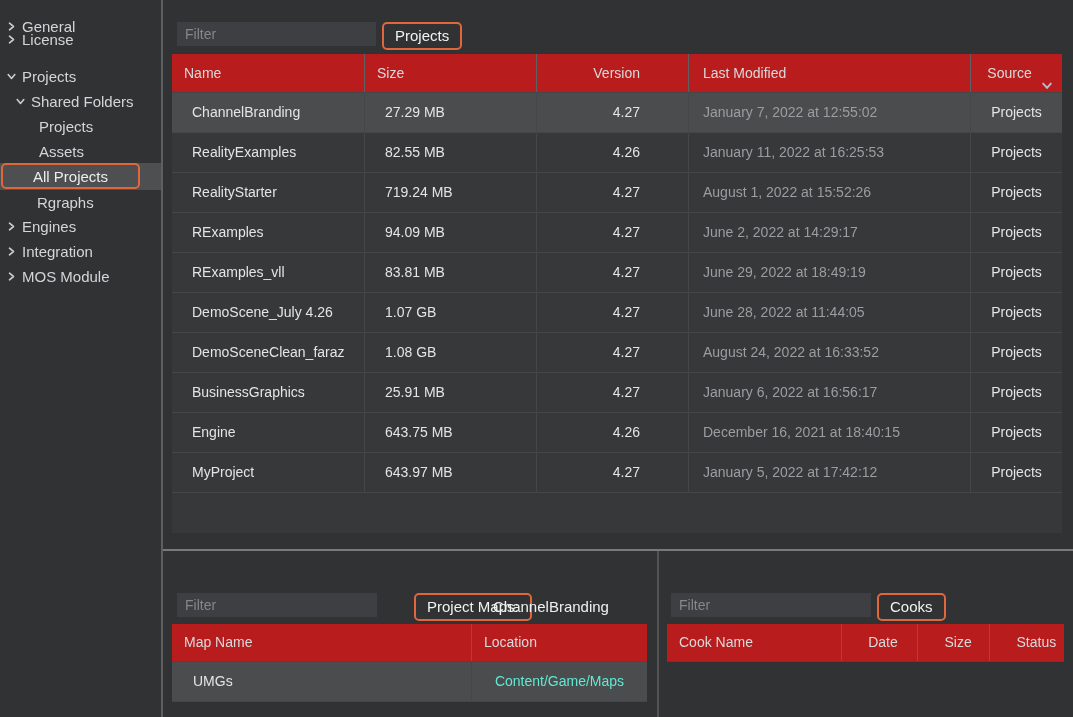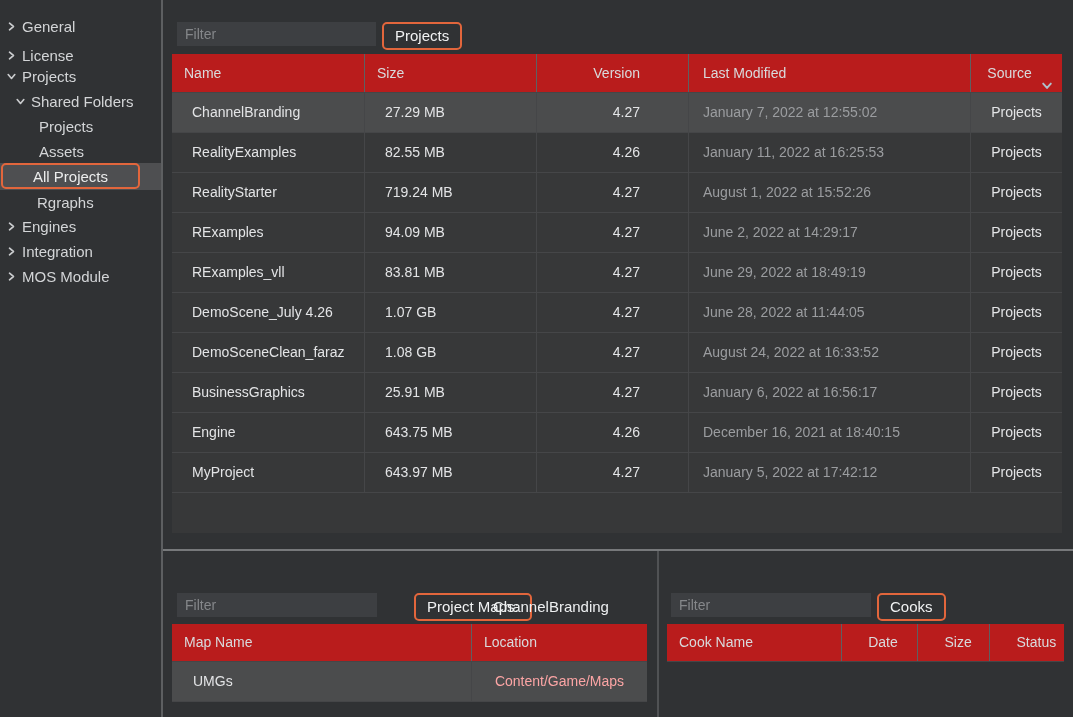--- a/index.html
+++ b/index.html
@@ -80,21 +80,21 @@
   .c-source { width:91px;text-align:center; }
   .td.c-source { text-align:center; padding-left:0; }
   .td.c-last { color:#9b9da0; }
   .th.c-source { padding-right:26px; }
   .src-chev { position:absolute; right:9px; top:14px; width:12px; height:12px; color:#aebfca; }
 
   
   .c-map { width:300px; }
   .c-loc { width:175px; }
   .td.c-map { padding-left:21px; }
-  .td.c-loc { text-align:center; padding-left:0; color:#fca5a5; }
+  .td.c-loc { text-align:center; padding-left:0; color:#5eead4; }
 
   
   .c-cook { width:201px; }
   .c-date { width:67px; padding-left:10px; }
   .c-csize { width:63px; padding-left:11px; }
   .c-status { width:66px; padding-left:11px; }
 </style>
 </head>
 <body>
 
@@ -102,21 +102,21 @@
 
   <div class="side-item lvl0" style="top:14px">
     <span class="chev chev-right">
         <svg width="11" height="11" viewBox="0 0 10 10">
           <polyline points="2,3.2 5,6.8 8,3.2" fill="none" stroke="currentColor" stroke-width="1.5" stroke-linecap="round" stroke-linejoin="round"></polyline>
         </svg>
       </span>
     <span class="lbl">General</span>
   </div>
 
-  <div class="side-item lvl0" style="top:43px">
+  <div class="side-item lvl0" style="top:27px">
     <span class="chev chev-right">
         <svg width="11" height="11" viewBox="0 0 10 10">
           <polyline points="2,3.2 5,6.8 8,3.2" fill="none" stroke="currentColor" stroke-width="1.5" stroke-linecap="round" stroke-linejoin="round"></polyline>
         </svg>
       </span>
     <span class="lbl">License</span>
   </div>
 
   <div class="side-item lvl0" style="top:64px">
     <span class="chev">

